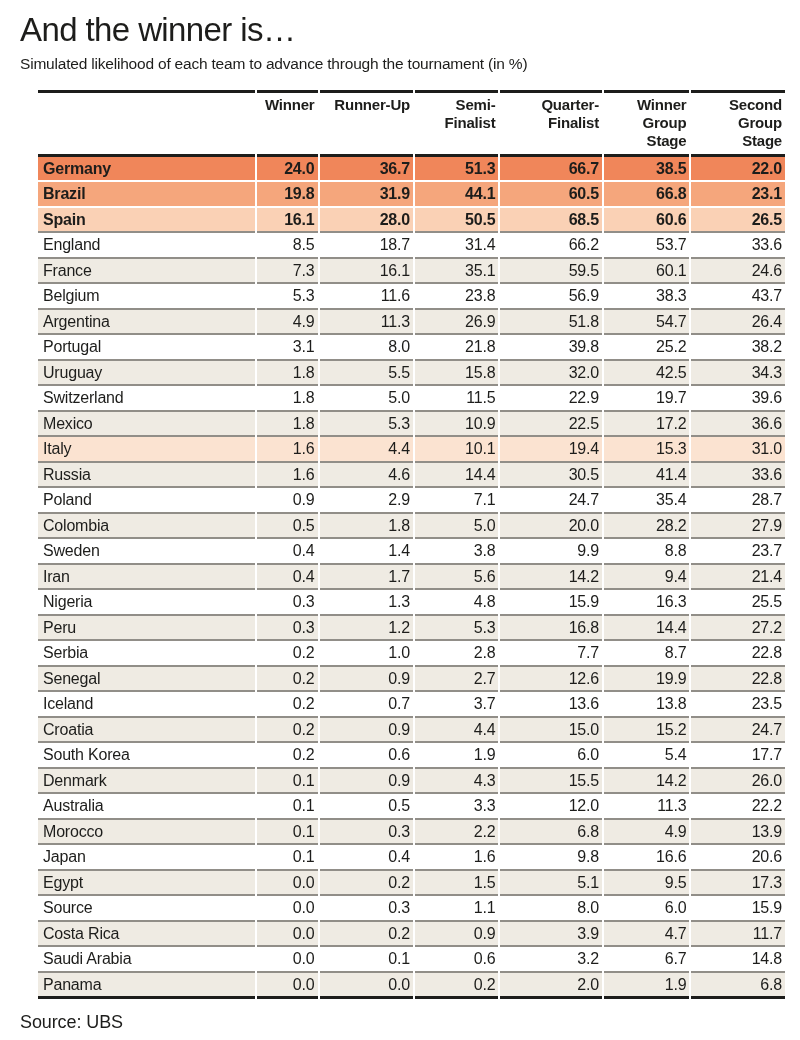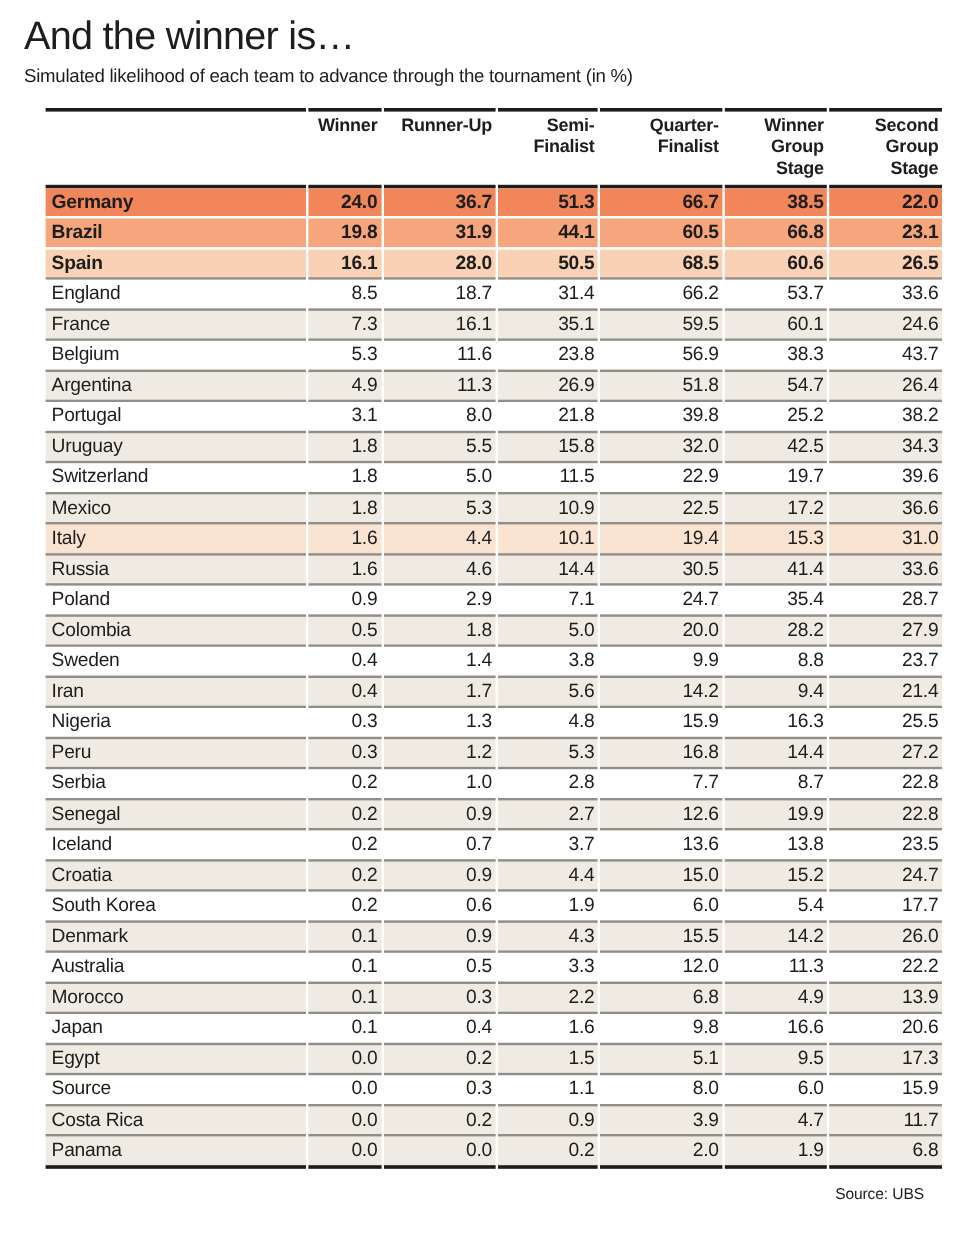--- a/index.html
+++ b/index.html
@@ -80,24 +80,23 @@
   }
   tbody tr:first-child td { border-top: none; height: 19px; }
   tbody tr:last-child td { border-bottom: 3px solid var(--rule-dark); }
   tr.row-strong td { background: var(--hl-strong); font-weight: bold; }
   tr.row-medium td { background: var(--hl-medium); font-weight: bold; border-top-color: #ffffff; }
   tr.row-light  td { background: var(--hl-light);  font-weight: bold; border-top-color: #ffffff; }
   tr.row-subtle td { background: var(--hl-subtle); }
   tr.row-stripe td { background: var(--stripe); }
   tr.row-plain  td { background: #ffffff; }
   .source-line {
-    font-size: 13px;
+    font-size: 18px;
     margin-top: 13px;
     letter-spacing: -0.1px;
-    text-align: right;
   }
 </style>
 </head>
 <body>
 
 <div class="container">
   <h1 class="chart-title">And the winner is…</h1>
   <p class="chart-subtitle">Simulated likelihood of each team to advance through the tournament (in %)</p>
 
   <table class="likelihood">
@@ -400,20 +399,29 @@
         </tr>
         <tr class="row-stripe">
           <td class="team">Costa Rica</td>
           <td>0.0</td>
           <td>0.2</td>
           <td>0.9</td>
           <td>3.9</td>
           <td>4.7</td>
           <td>11.7</td>
         </tr>
+        <tr class="row-plain">
+          <td class="team">Saudi Arabia</td>
+          <td>0.0</td>
+          <td>0.1</td>
+          <td>0.6</td>
+          <td>3.2</td>
+          <td>6.7</td>
+          <td>14.8</td>
+        </tr>
         <tr class="row-stripe">
           <td class="team">Panama</td>
           <td>0.0</td>
           <td>0.0</td>
           <td>0.2</td>
           <td>2.0</td>
           <td>1.9</td>
           <td>6.8</td>
         </tr>
       </tbody>

